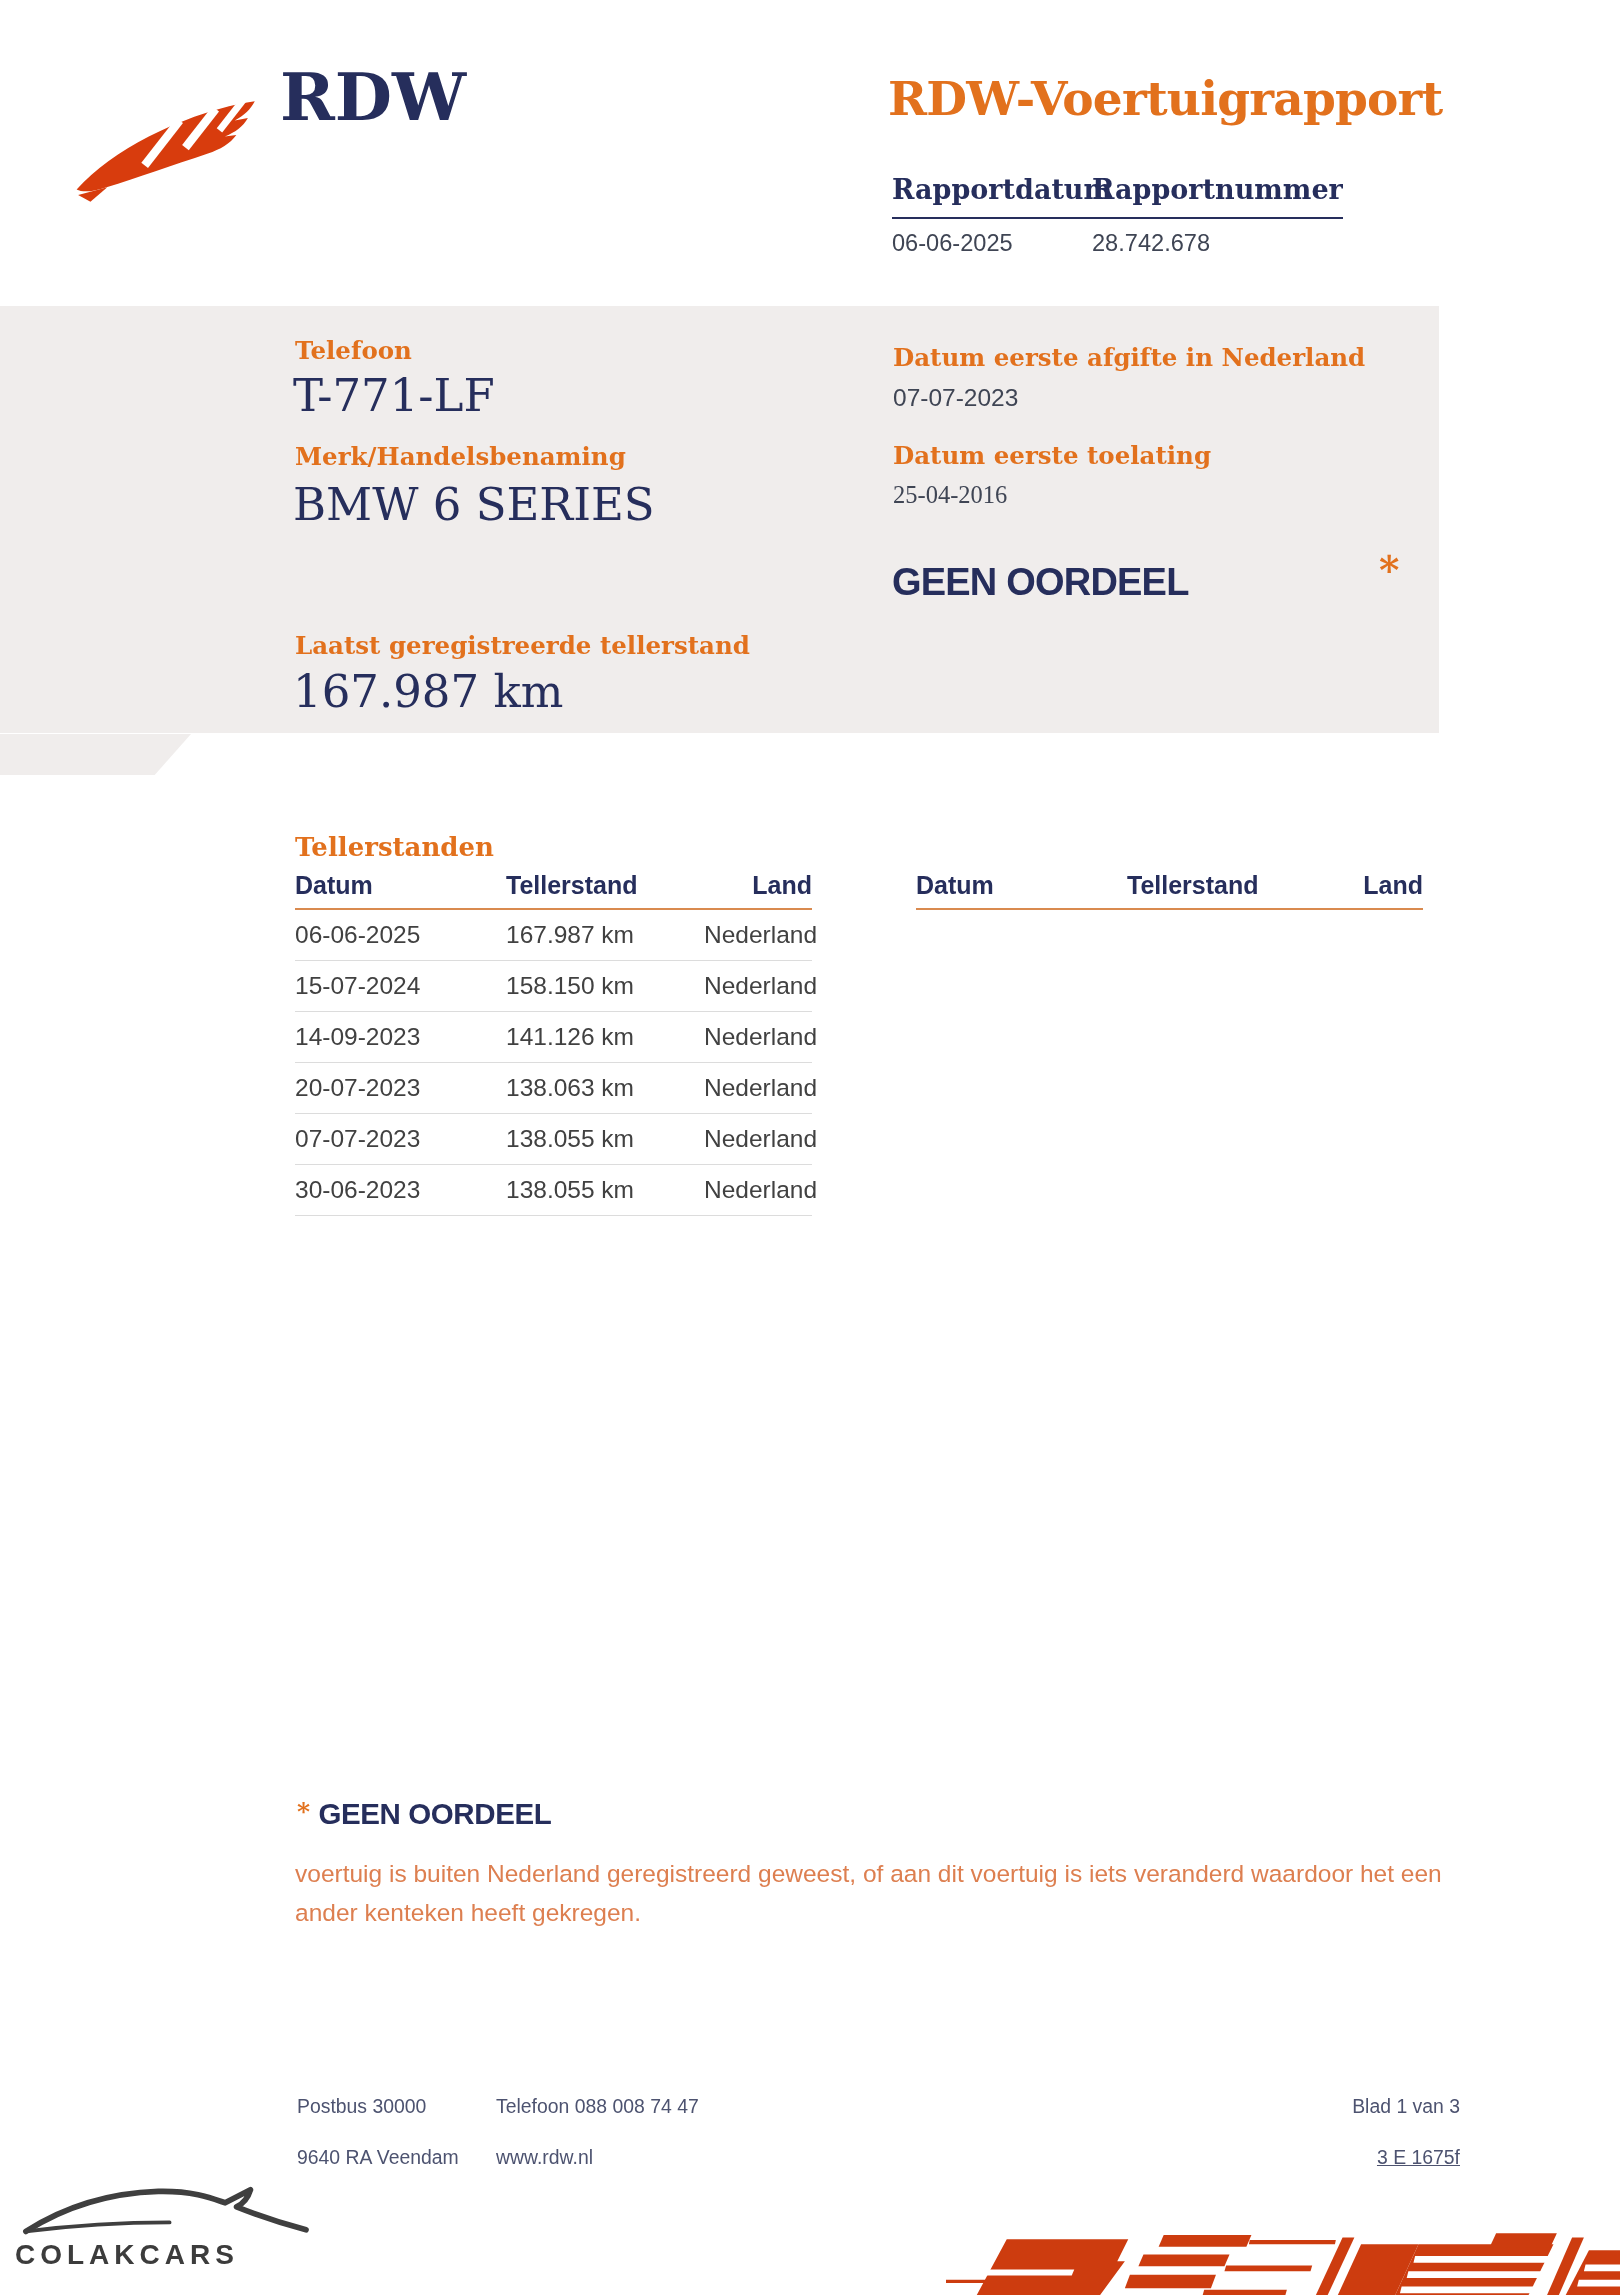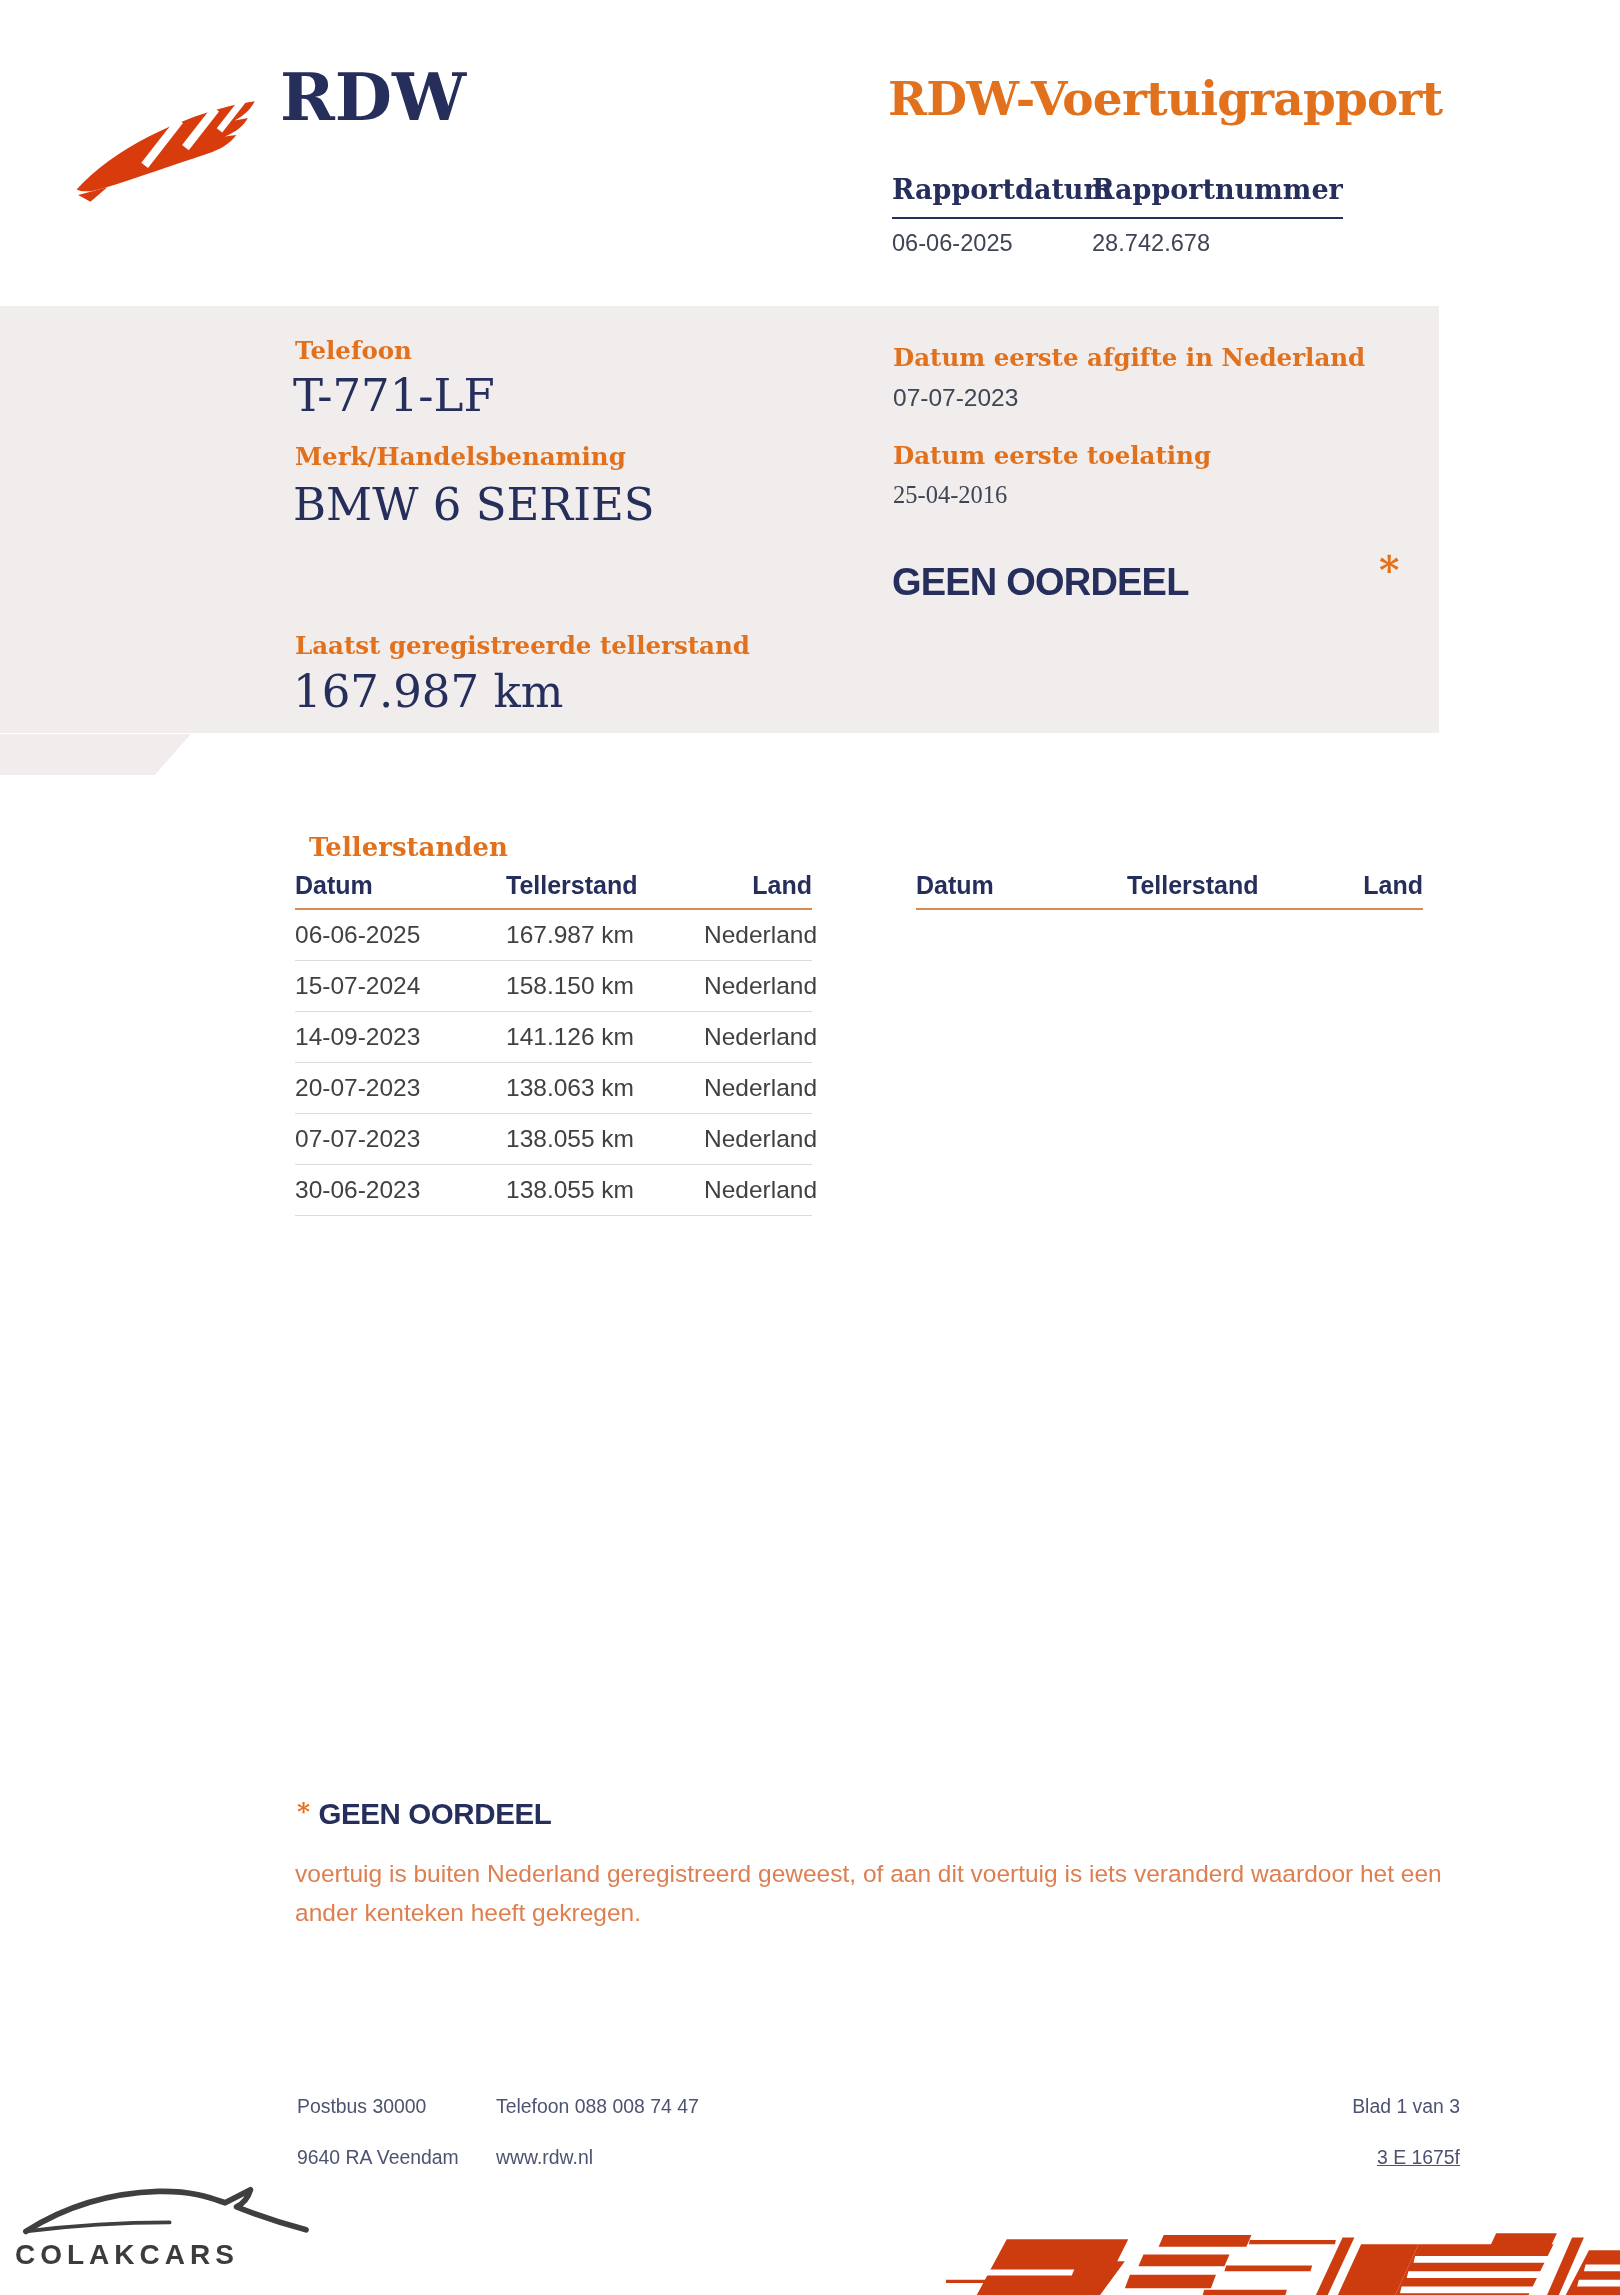--- a/index.html
+++ b/index.html
@@ -108,21 +108,21 @@
 
   <div class="abs field-label" style="left:893px;top:343px;">Datum eerste afgifte in Nederland</div>
   <div class="abs field-value" style="left:893px;top:384px;">07-07-2023</div>
 
   <div class="abs field-label" style="left:893px;top:441px;">Datum eerste toelating</div>
   <div class="abs field-value" style="left:893px;top:481px;font-family:Liberation Serif, serif;">25-04-2016</div>
 
   <div class="abs verdict-big" style="left:892px;top:561px;">GEEN OORDEEL</div>
   <div class="abs asterisk" style="left:1379px;top:547px;">*</div>
 
-  <div class="abs section-title" style="left:309px;top:832px;">Tellerstanden</div>
+  <div class="abs section-title" style="left:295px;top:832px;">Tellerstanden</div>
 
   <div class="vtable" style="left:295px;top:871px;width:517px;">
     <div class="thead">
       <span>Datum</span>
       <span>Tellerstand</span>
       <span>Land</span>
     </div>
     <div class="trow">
       <span>06-06-2025</span>
       <span>167.987 km</span>

